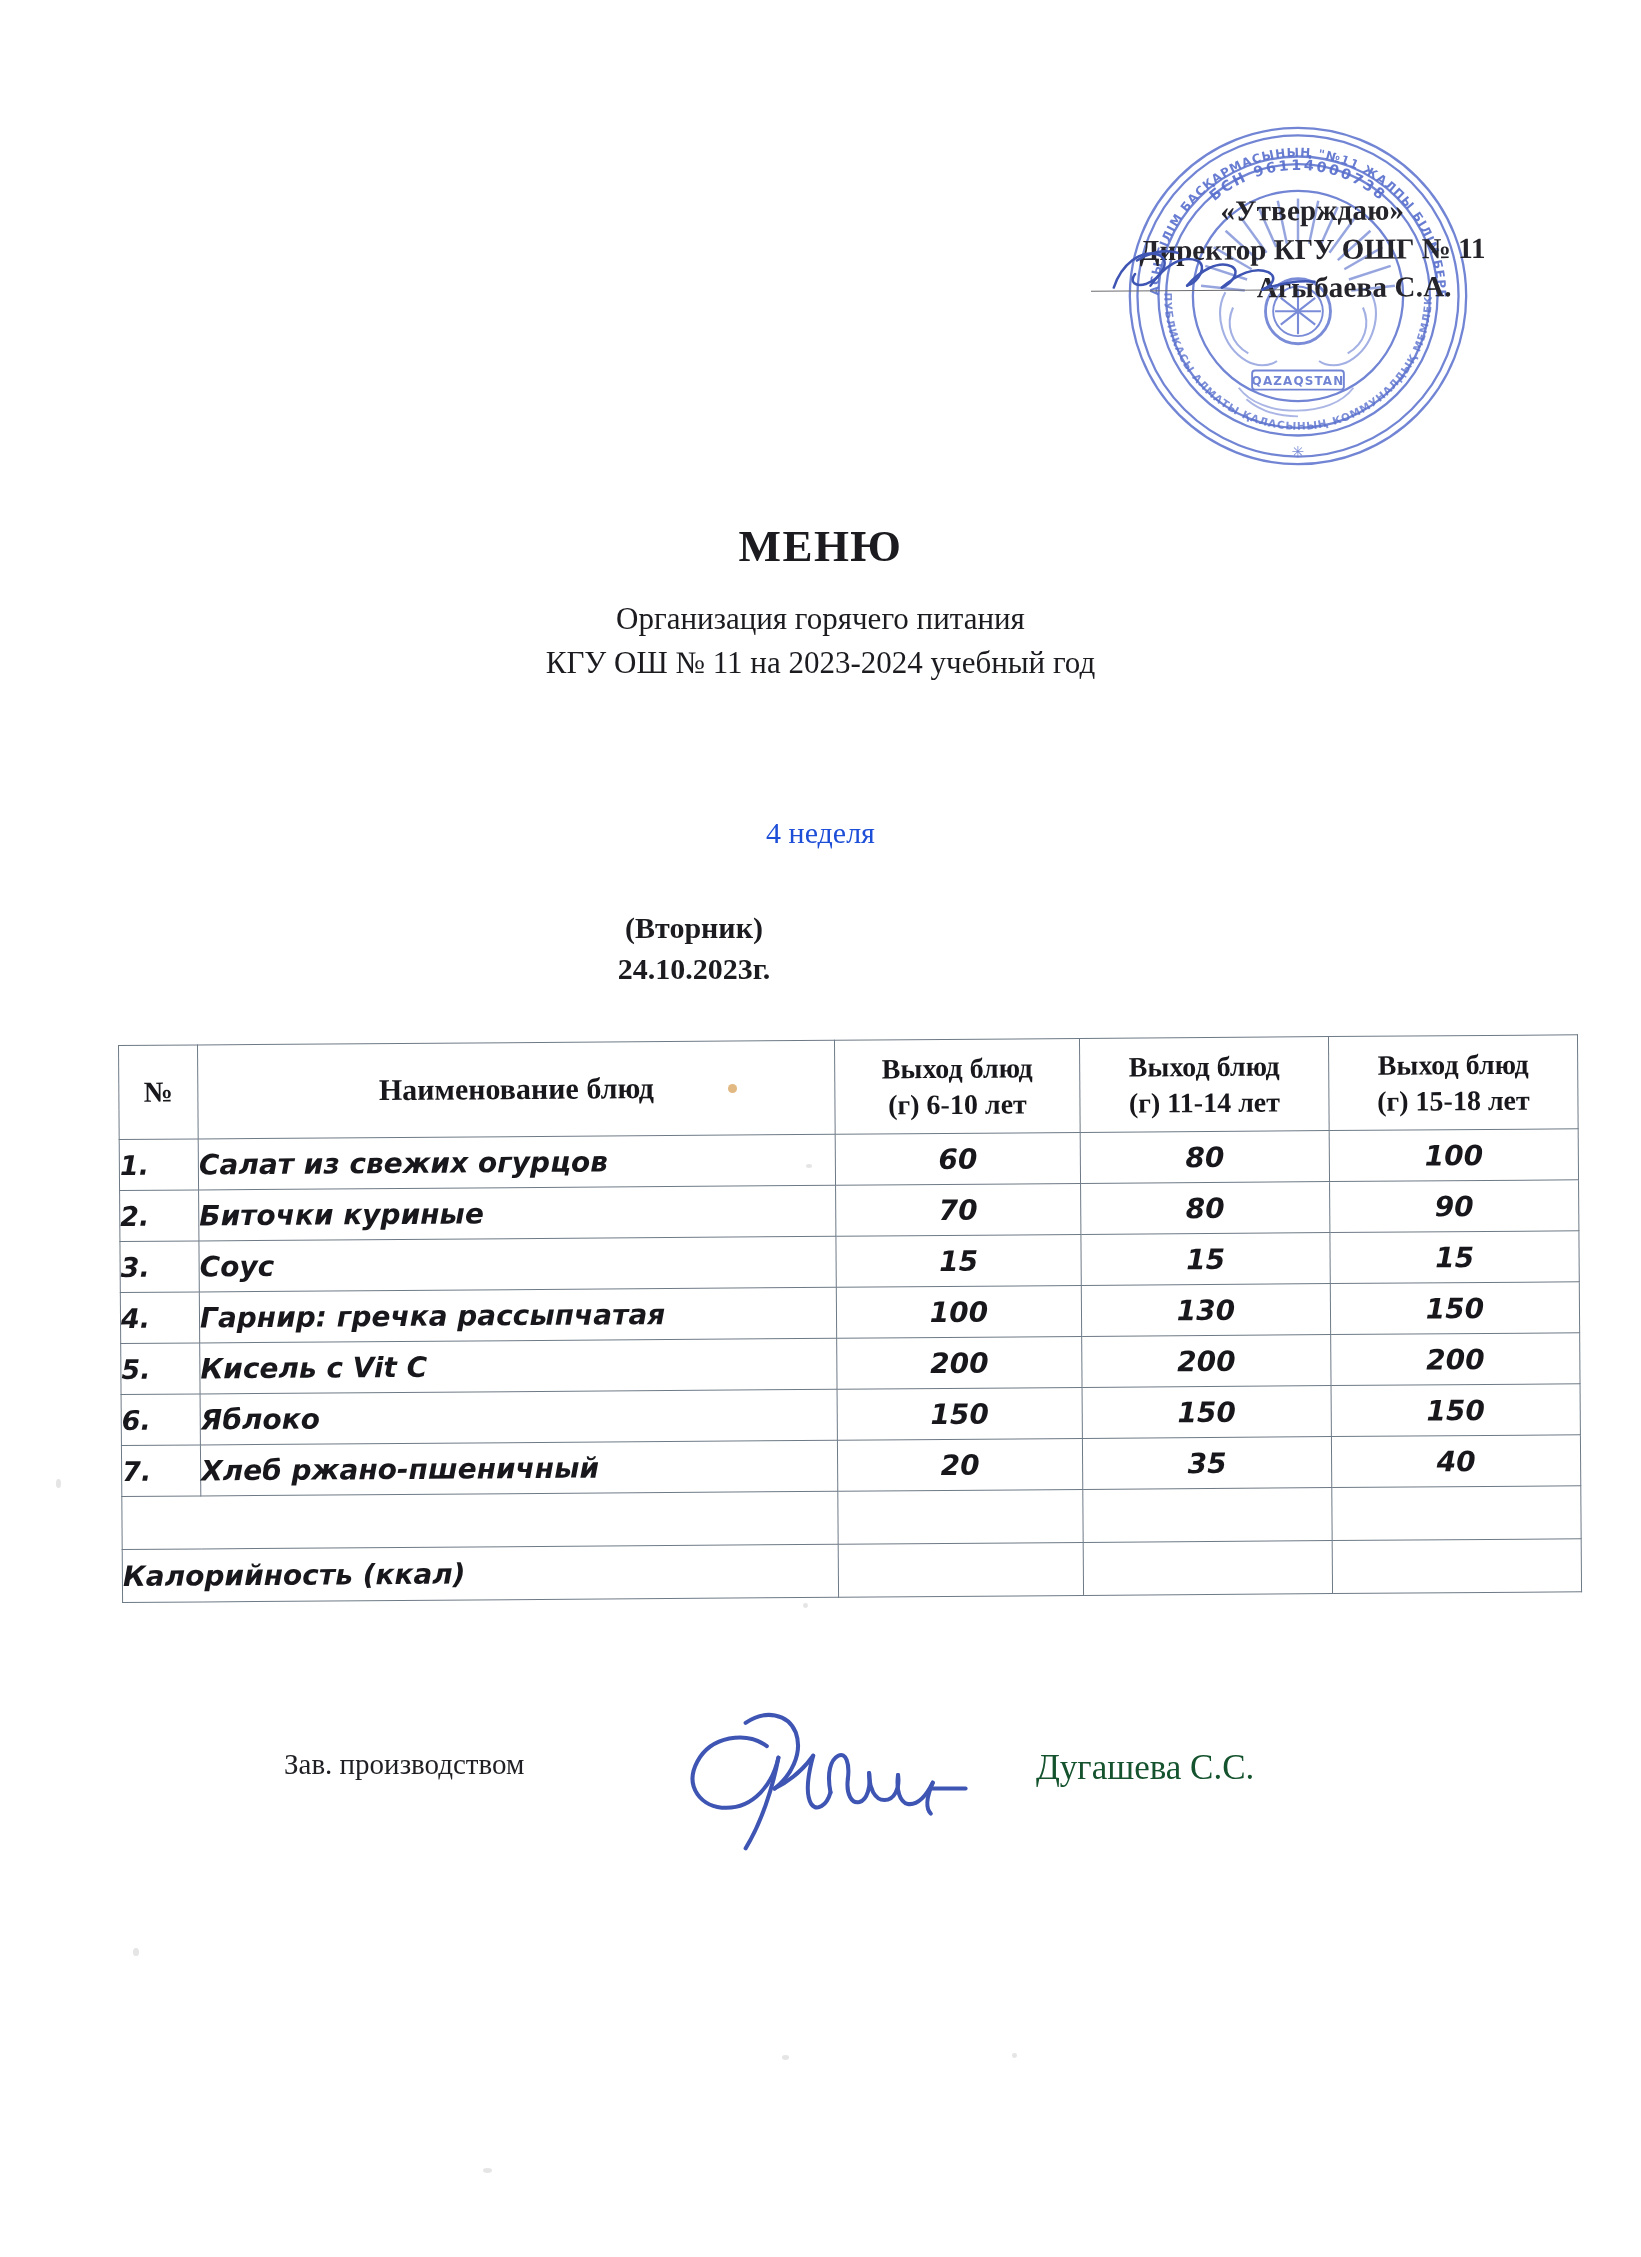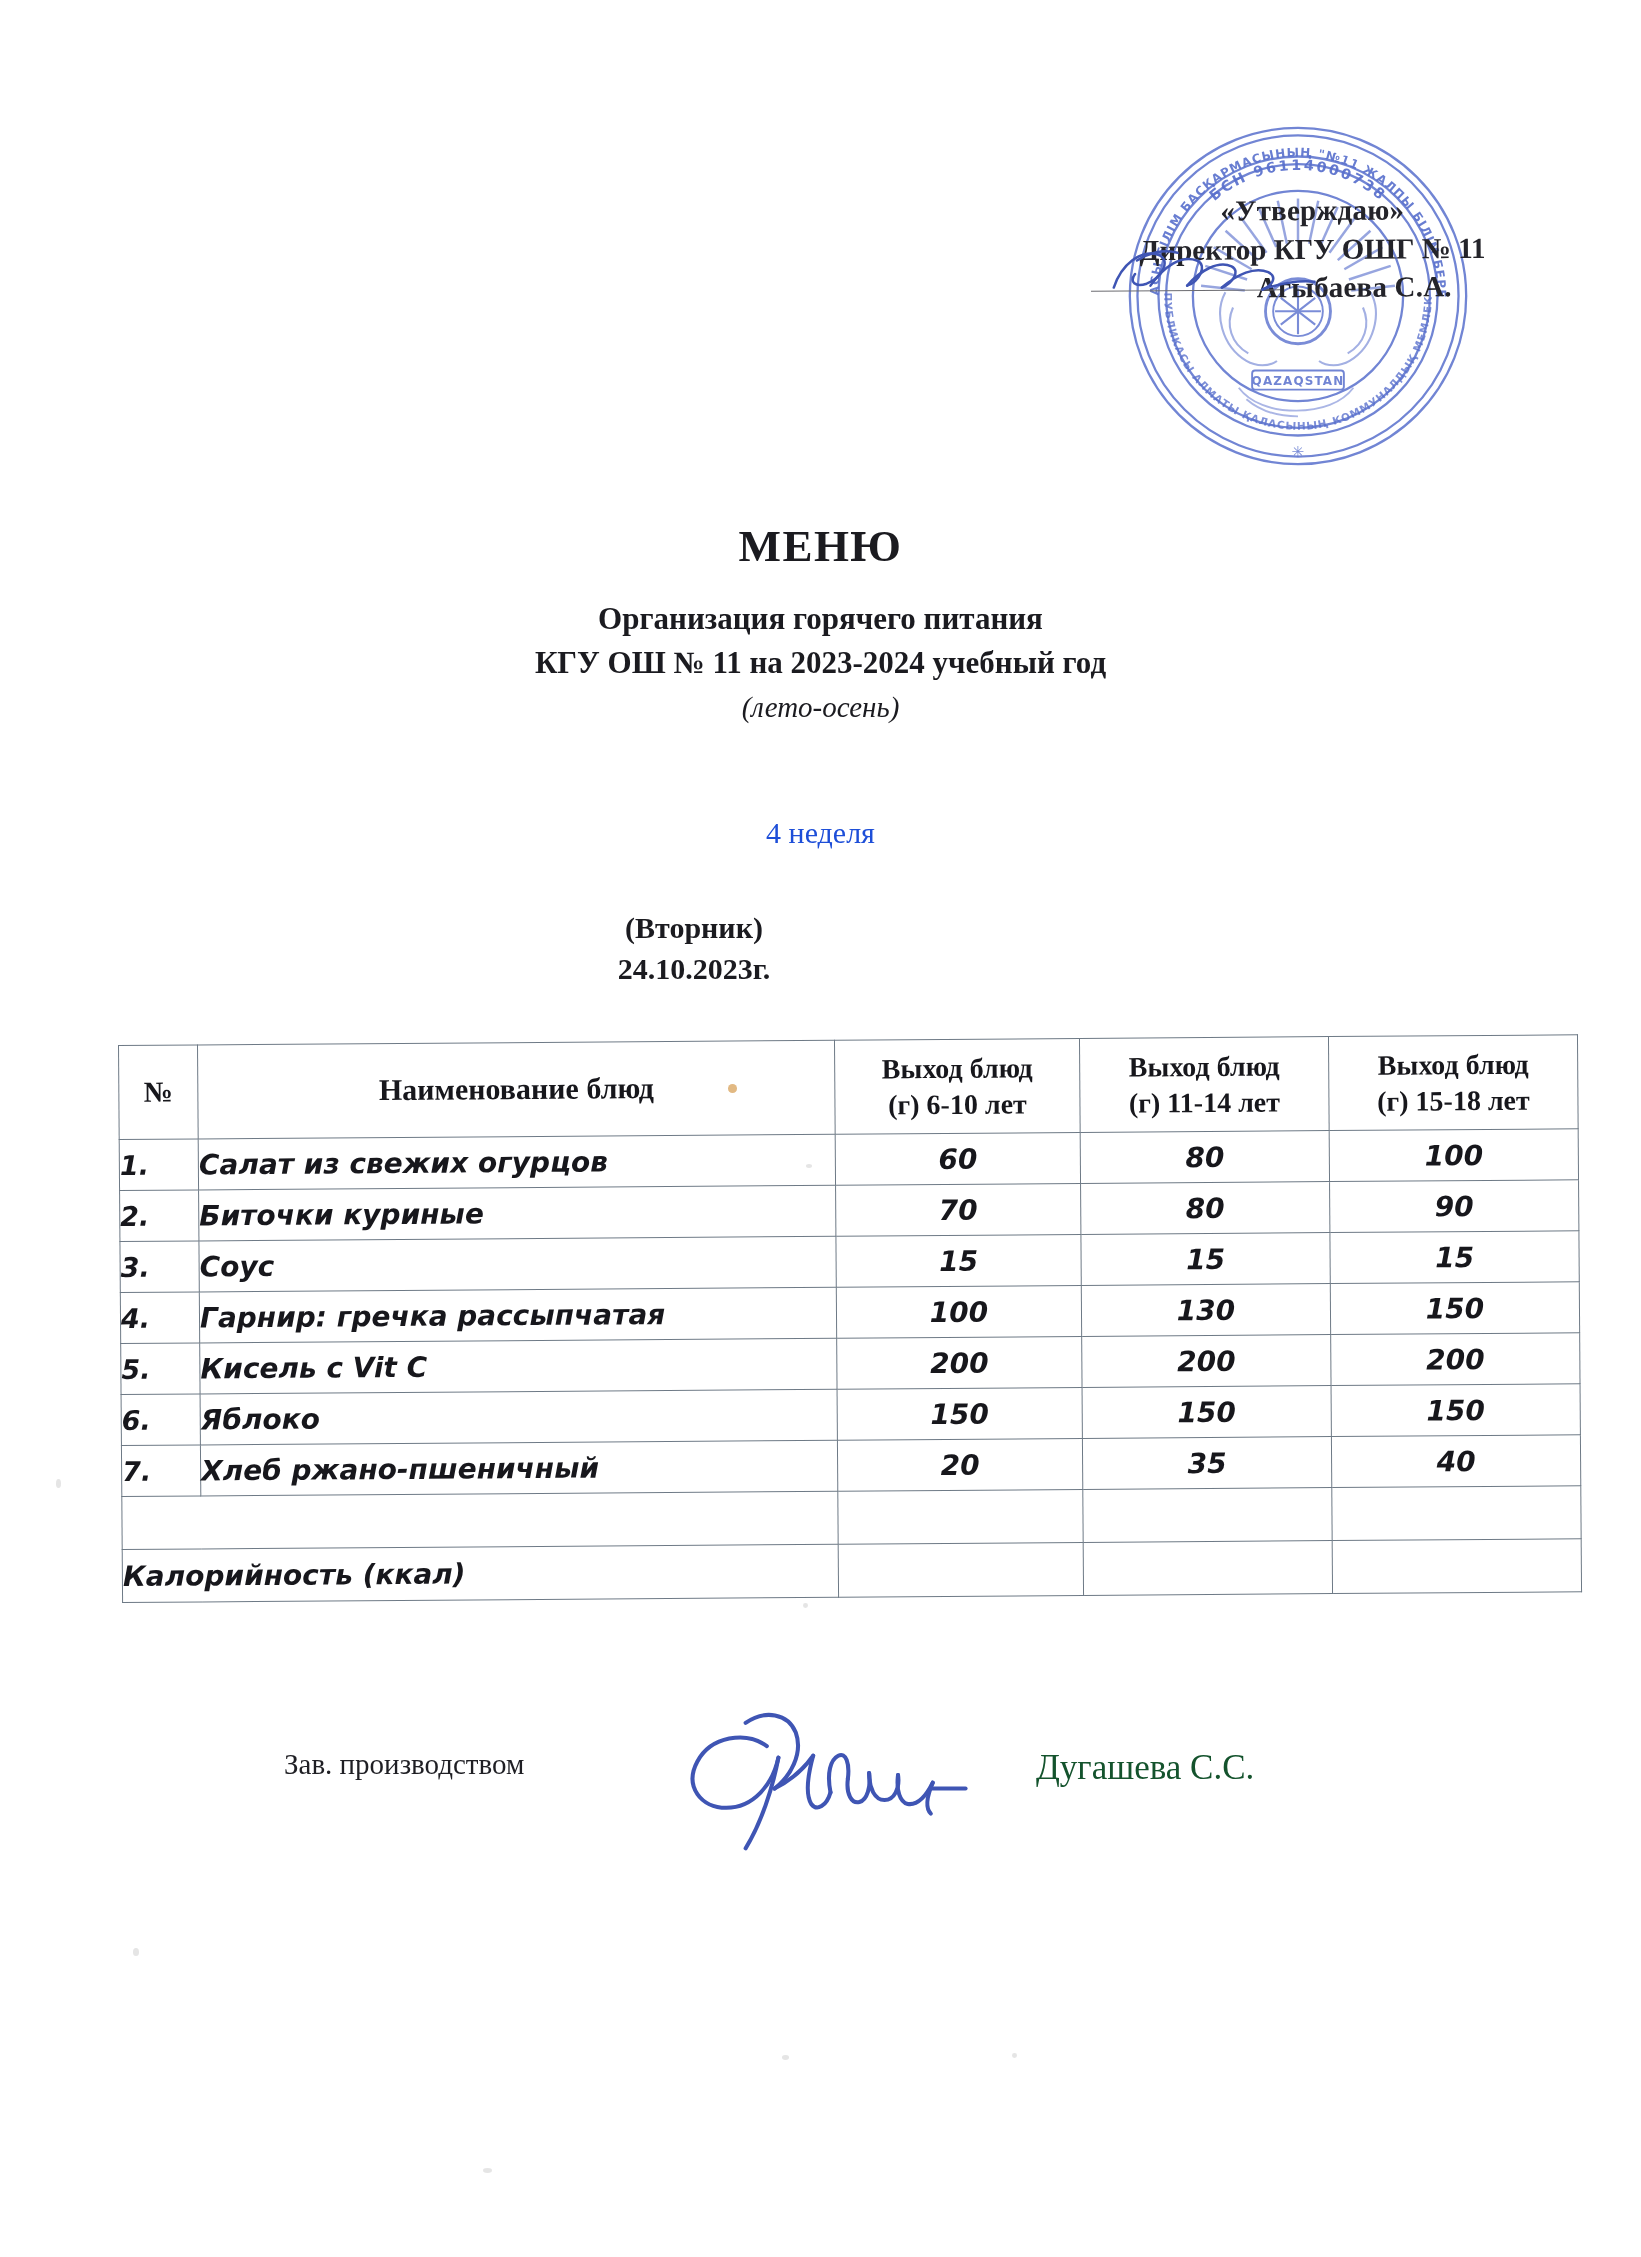--- a/index.html
+++ b/index.html
@@ -91,21 +91,21 @@
     letter-spacing: 1.4px;
     color: #1b1b20;
     margin-top: 32px;
   }
   .subtitle {
     position: absolute;
     left: 0; top: 597px;
     width: 1641px;
     text-align: center;
     font-size: 31px;
-    font-weight: 700;
+    font-weight: 400;
     line-height: 1.42;
     color: #1b1b20;
   }
   .subtitle .sline { display:block; }
   .season {
     position: absolute;
     left: 0; top: 691px;
     width: 1641px;
     text-align: center;
     font-size: 29px;
@@ -361,21 +361,20 @@
     </svg>
   </div>
 
   <div class="doc-title">МЕНЮ</div>
 
   <div class="subtitle">
     <span class="sline">Организация горячего питания</span>
     <span class="sline">КГУ ОШ № 11 на 2023-2024 учебный год</span>
   </div>
 
-  <div class="season">(лето-осень)</div>
 
   <div class="week">4 неделя</div>
 
   <div class="daywrap">
     <span class="dline">(Вторник)</span>
     <span class="dline">24.10.2023г.</span>
   </div>
 
   <div class="table-wrap">
     <table class="menu">

